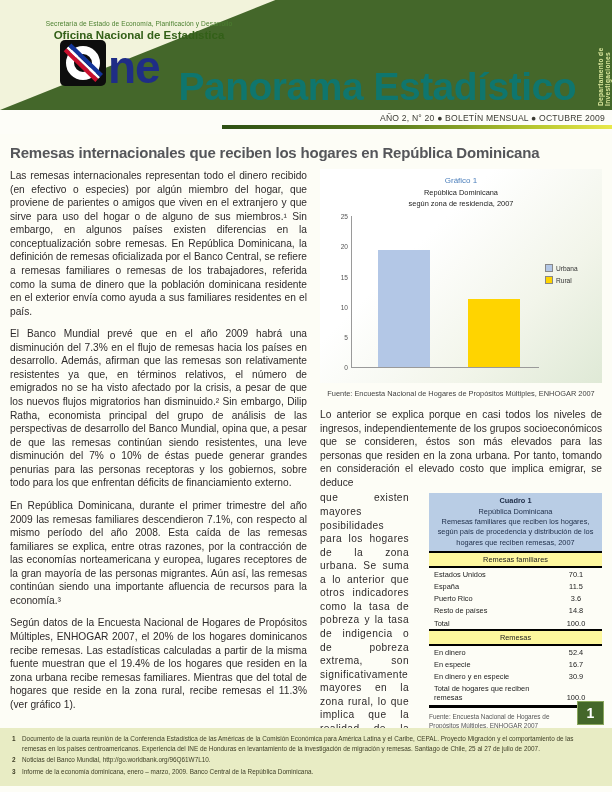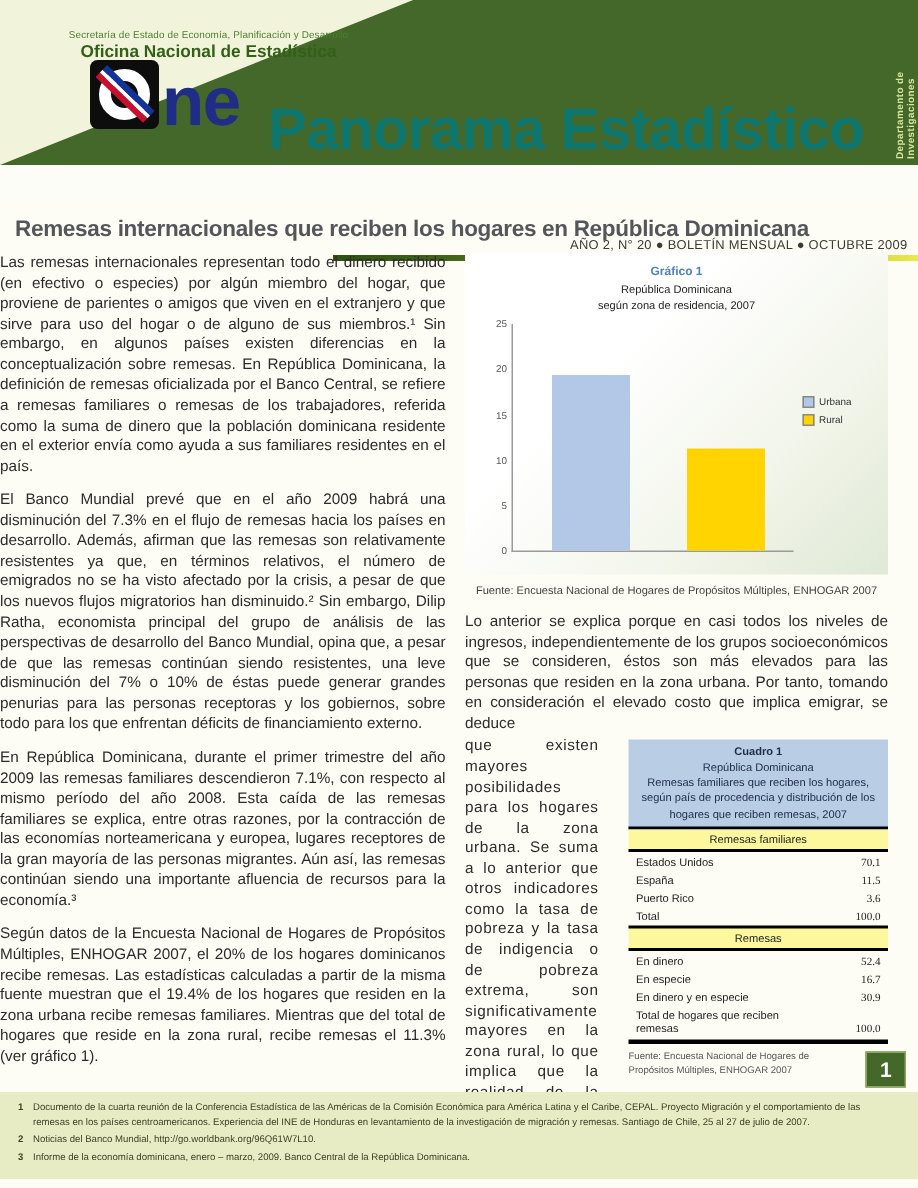--- a/index.html
+++ b/index.html
@@ -16,37 +16,37 @@
   .logo-row{position:absolute;left:60px;top:40px;display:flex;align-items:flex-end;}
   .logo-ne{font-size:46px;font-weight:bold;color:#1f2d86;line-height:.78;margin-left:2px;letter-spacing:-1px;}
   .banner-title{position:absolute;right:36px;bottom:1px;color:#0f766e;
        font-size:39px;font-weight:bold;letter-spacing:-.5px;}
   .dept-vert{position:absolute;right:1px;top:4px;height:102px;
        writing-mode:vertical-rl;transform:rotate(180deg);
        font-size:6.6px;font-weight:bold;color:#d9e69b;letter-spacing:.3px;}
 
   
   .issue-strip{position:absolute;left:0;top:110px;width:612px;height:24px;background:#fdfdf8;}
-  .issue-text{text-align:right;padding:3px 7px 0 0;font-size:8.6px;color:#3b3b33;letter-spacing:.2px;margin-top:45px;}
+  .issue-text{text-align:right;padding:3px 7px 0 0;font-size:8.6px;color:#3b3b33;letter-spacing:.2px;}
   .grad-bar{margin-top:2px;margin-left:auto;width:390px;height:4px;
        background:linear-gradient(90deg,#2d5014 0%,#5d7f20 45%,#b7c72f 80%,#e9e94b 100%);}
 
   
   .article-title{margin:10px 10px 8px 10px;font-size:15px;font-weight:bold;color:#55565a;letter-spacing:-.2px;}
-  .columns{display:flex;gap:13px;padding:0 0;}
+  .columns{display:flex;gap:13px;padding:0 10px;}
   .col-left{width:297px;}
   .col-right{width:282px;}
   .para{font-size:10.2px;line-height:1.33;text-align:justify;margin:0 0 9px 0;}
 
   
   .chart-card{width:100%;height:214px;
        background:linear-gradient(135deg,#ffffff 35%,#f2f5ea 70%,#dfe9d6 100%);
        padding-top:6px;box-sizing:border-box;}
   .chart-titles{text-align:center;line-height:1.5;}
-  .ct1{font-size:8px;font-weight:bold;color:#4f81bd;}
+  .ct1{font-size:8px;font-weight:normal;color:#4f81bd;}
   .ct2,.ct3,.ct4{font-size:7.4px;color:#222;}
   .chart-body{display:flex;margin-top:7px;margin-left:8px;}
   .y-axis{width:20px;height:158px;display:flex;flex-direction:column;
        justify-content:space-between;align-items:flex-end;padding-right:3px;
        font-size:6.6px;color:#555;transform:translateY(-3px);}
   .plot{width:188px;height:152px;border-left:1px solid #9a9a9a;border-bottom:1px solid #9a9a9a;
        display:flex;align-items:flex-end;gap:38px;padding-left:26px;box-sizing:border-box;}
   .bar{width:52px;}
   .legend{margin-left:6px;margin-top:48px;font-size:6.6px;color:#333;}
   .legend-item{display:flex;align-items:center;margin-bottom:4px;white-space:nowrap;}
@@ -57,21 +57,21 @@
   .cuadro{float:right;width:173px;margin:2px 0 4px 20px;font-size:7.4px;color:#222;}
   .cuadro-title{background:#b9cde5;text-align:center;padding:3px 5px;line-height:1.4;
        border-bottom:2.5px solid #000;color:#1c2b46;}
   .cuadro-title .bold{font-weight:bold;}
   .sec-header{background:#fdf79e;text-align:center;padding:2px 0;border-bottom:2.5px solid #000;}
   .gold-row{display:flex;background:#ffcc00;padding:2.5px 5px;font-weight:bold;
        border-bottom:1px solid #8a8a8a;color:#332b00;}
   .gold-row .cv{margin-left:auto;}
   .trow{display:flex;padding:1.6px 5px;background:transparent;}
   .trow .lbl{flex:1;padding-right:4px;}
-  .trow .val{width:42px;text-align:right;align-self:flex-end;font-family:Liberation Serif, serif;}
+  .trow .val{width:42px;text-align:center;align-self:flex-end;}
   .sec2{border-top:2.5px solid #000;}
   .cuadro-end{border-bottom:3px solid #000;height:1px;}
   .cuadro-source{font-size:6.4px;color:#555;margin-top:4px;line-height:1.45;}
 
   
   .page-num{position:absolute;right:8px;top:701px;width:25px;height:22px;background:#44672a;
        border:1px solid #8aa75c;color:#fff;font-weight:bold;font-size:14px;
        display:flex;align-items:center;justify-content:center;}
   .footband{position:absolute;left:0;top:728px;width:612px;height:58px;background:#e8ecc4;
        box-sizing:border-box;padding:6px 14px 0 12px;}
@@ -172,20 +172,24 @@
             </div>
           <div class="trow">
               <span class="lbl">España</span>
               <span class="val">11.5</span>
             </div>
           <div class="trow">
               <span class="lbl">Puerto Rico</span>
               <span class="val">3.6</span>
             </div>
           <div class="trow">
+              <span class="lbl">Resto de países</span>
+              <span class="val">14.8</span>
+            </div>
+          <div class="trow">
               <span class="lbl">Total</span>
               <span class="val">100.0</span>
             </div>
           <div class="sec-header sec2">Remesas</div>
           <div class="trow">
               <span class="lbl">En dinero</span>
               <span class="val">52.4</span>
             </div>
           <div class="trow">
               <span class="lbl">En especie</span>

